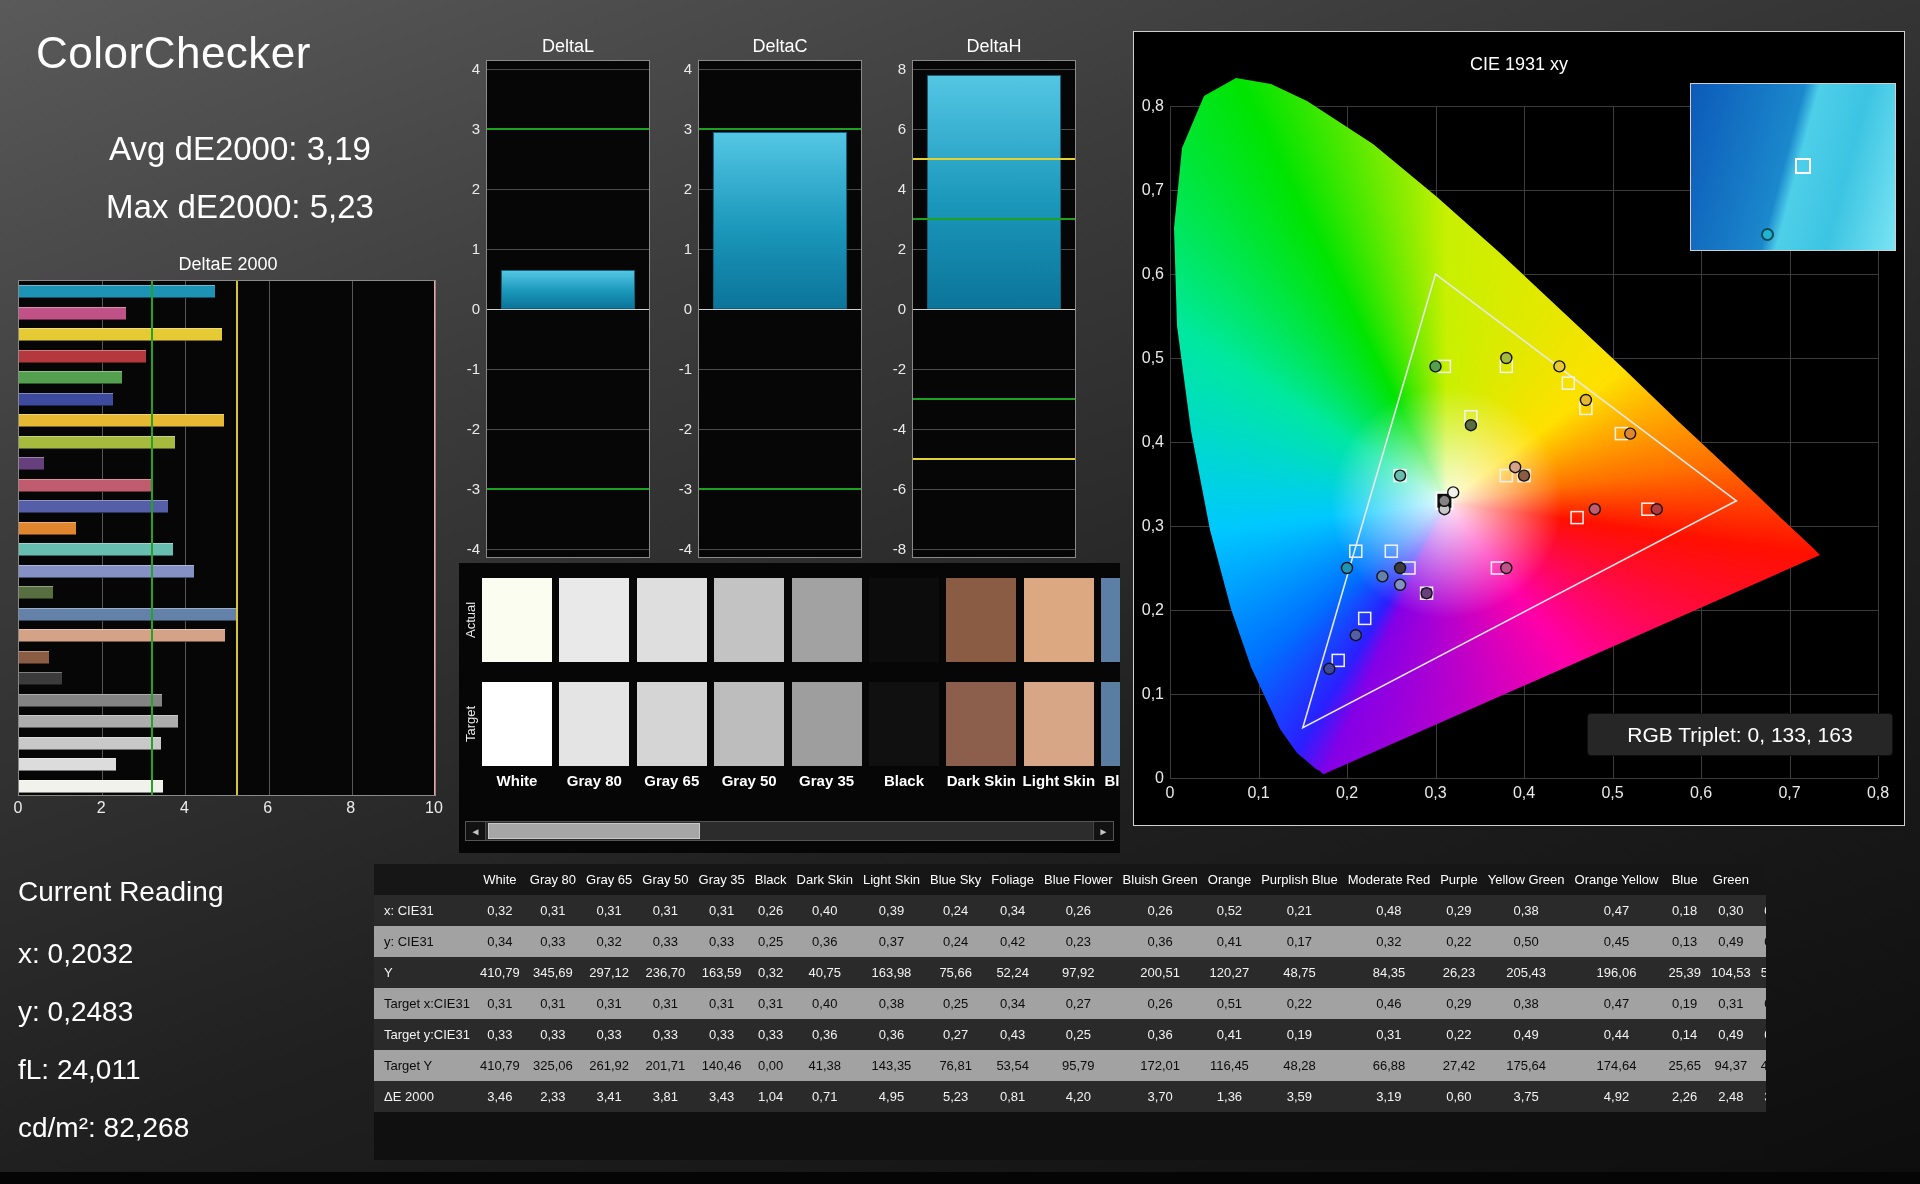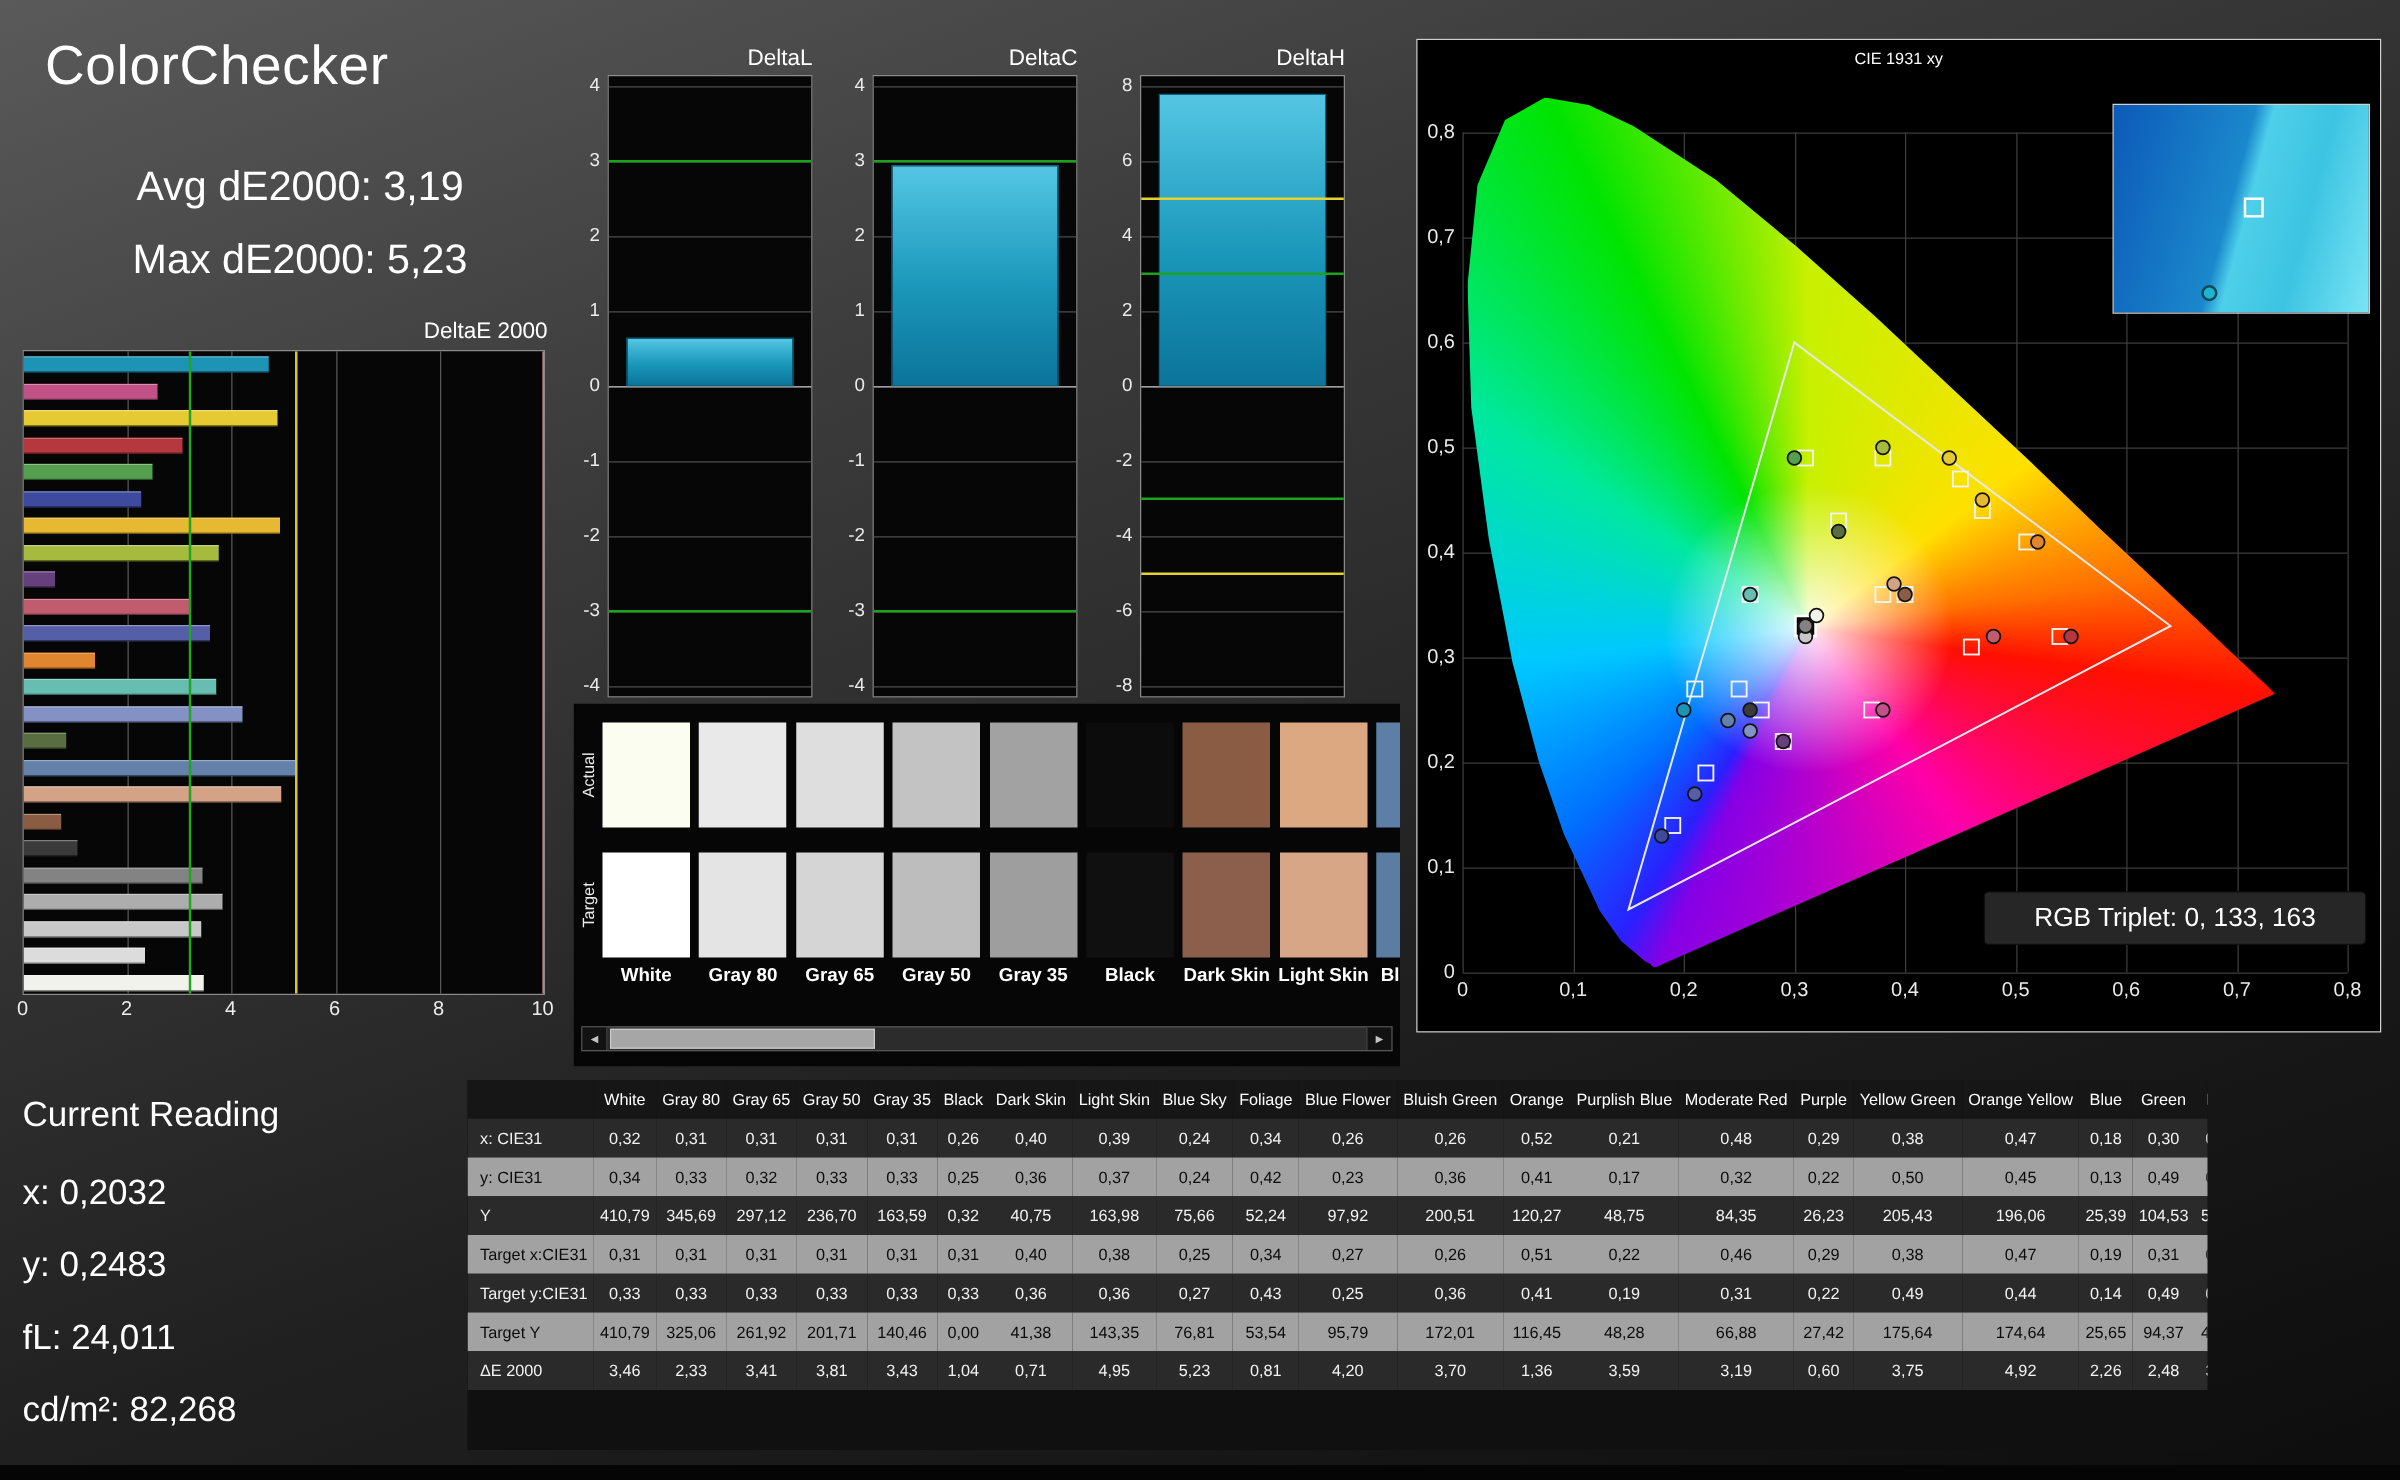--- a/index.html
+++ b/index.html
@@ -11,21 +11,21 @@
   }
   .abs{position:absolute}
 
   
   .hdr-title{left:36px;top:28px;font-size:44px;font-weight:400;color:#fff;letter-spacing:.5px}
   .hdr-avg{left:30px;top:130px;width:420px;text-align:center;font-size:33px}
   .hdr-max{left:30px;top:188px;width:420px;text-align:center;font-size:33px}
 
   
   .de-section{left:18px;top:254px;width:420px}
-  .chart-title{text-align:right;font-size:18px;color:#fff;height:26px}
+  .chart-title{text-align:center;font-size:18px;color:#fff;height:26px}
   #deltae-plot{position:relative;width:418px;height:516px;background:#060606;border:1px solid #8a8a8a;overflow:hidden}
   #deltae-xaxis{position:relative;width:418px;height:24px;font-size:16px;color:#ececec}
 
   
   .dchart{top:36px;width:202px}
   .dchart .chart-title{margin-left:36px;width:164px;height:24px;font-size:18px}
   .dchart-box{position:absolute;left:36px;top:24px;width:164px;height:498px;background:#060606;border:1px solid #8a8a8a}
 
   
   .swatch-panel{left:459px;top:563px;width:661px;height:290px;background:#060606;overflow:hidden}
@@ -34,21 +34,21 @@
   .rowlabel.actual{top:15px;height:84px}
   .rowlabel.target{top:119px;height:84px}
   .scrollbar{position:absolute;left:6px;top:258px;width:649px;height:20px;background:#2c2c2c;border:1px solid #555;display:flex}
   .sb-btn{width:20px;background:#121212;color:#c4c4c4;font-size:10px;display:flex;align-items:center;justify-content:center;border-right:1px solid #444}
   .sb-btn.right{border-right:none;border-left:1px solid #444}
   .sb-track{flex:1;position:relative}
   .sb-thumb{position:absolute;left:2px;top:1px;width:212px;height:16px;background:#a6a6a6;border:1px solid #c9c9c9}
 
   
   .cie-panel{left:1133px;top:31px;width:772px;height:795px;background:#000;border:1px solid #cfcfcf}
-  .cie-title{position:absolute;left:0;top:7px;width:100%;text-align:center;font-size:13px;color:#fff}
+  .cie-title{position:absolute;left:0;top:22px;width:100%;text-align:center;font-size:18px;color:#fff}
   #cie-plot{position:absolute;left:0;top:0;width:772px;height:795px}
   .horseshoe{
     position:absolute;left:0;top:0;width:772px;height:795px;
     background:
       radial-gradient(circle 170px at 40.5% 59.2%, rgba(255,255,255,.92) 0%, rgba(255,255,255,0) 68%),
       conic-gradient(from 0deg at 40.5% 59.2%,
         #c8f000 0deg,#ffe000 53deg,#ff7000 82deg,#ff1000 98deg,#ff00a8 142deg,
         #8500e6 204deg,#2a20ff 211deg,#0070ff 230deg,#00c8ff 263deg,#00e8a0 303deg,
         #00e400 334deg,#c8f000 360deg);
     clip-path: path('M190 742 L189 742 L186 739 L182 737 L175 731 L163 721 L146 697 L117 635 L97 577 L76 498 L57 399 L43 294 L40 196 L48 116 L70 64 L102 46 L137 52 L173 69 L239 112 L303 165 L366 221 L429 280 L490 337 L545 390 L591 433 L625 465 L648 487 L663 501 L679 516 L686 523 Z');

